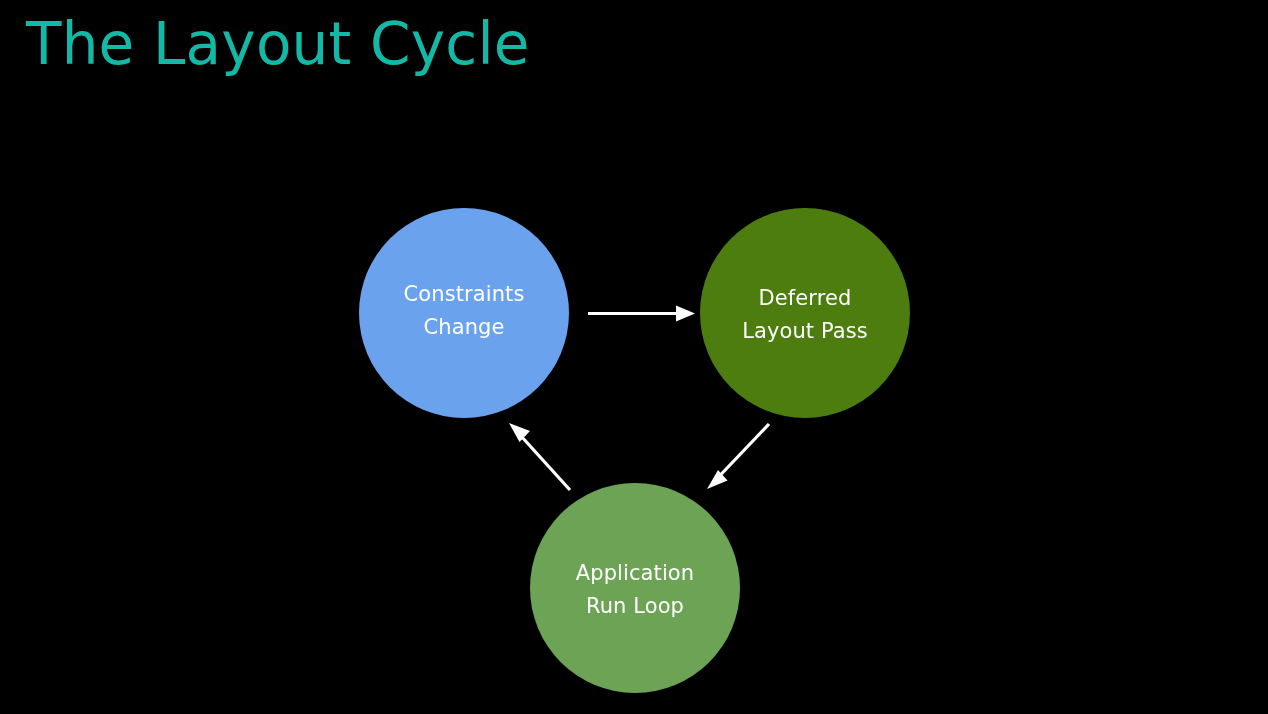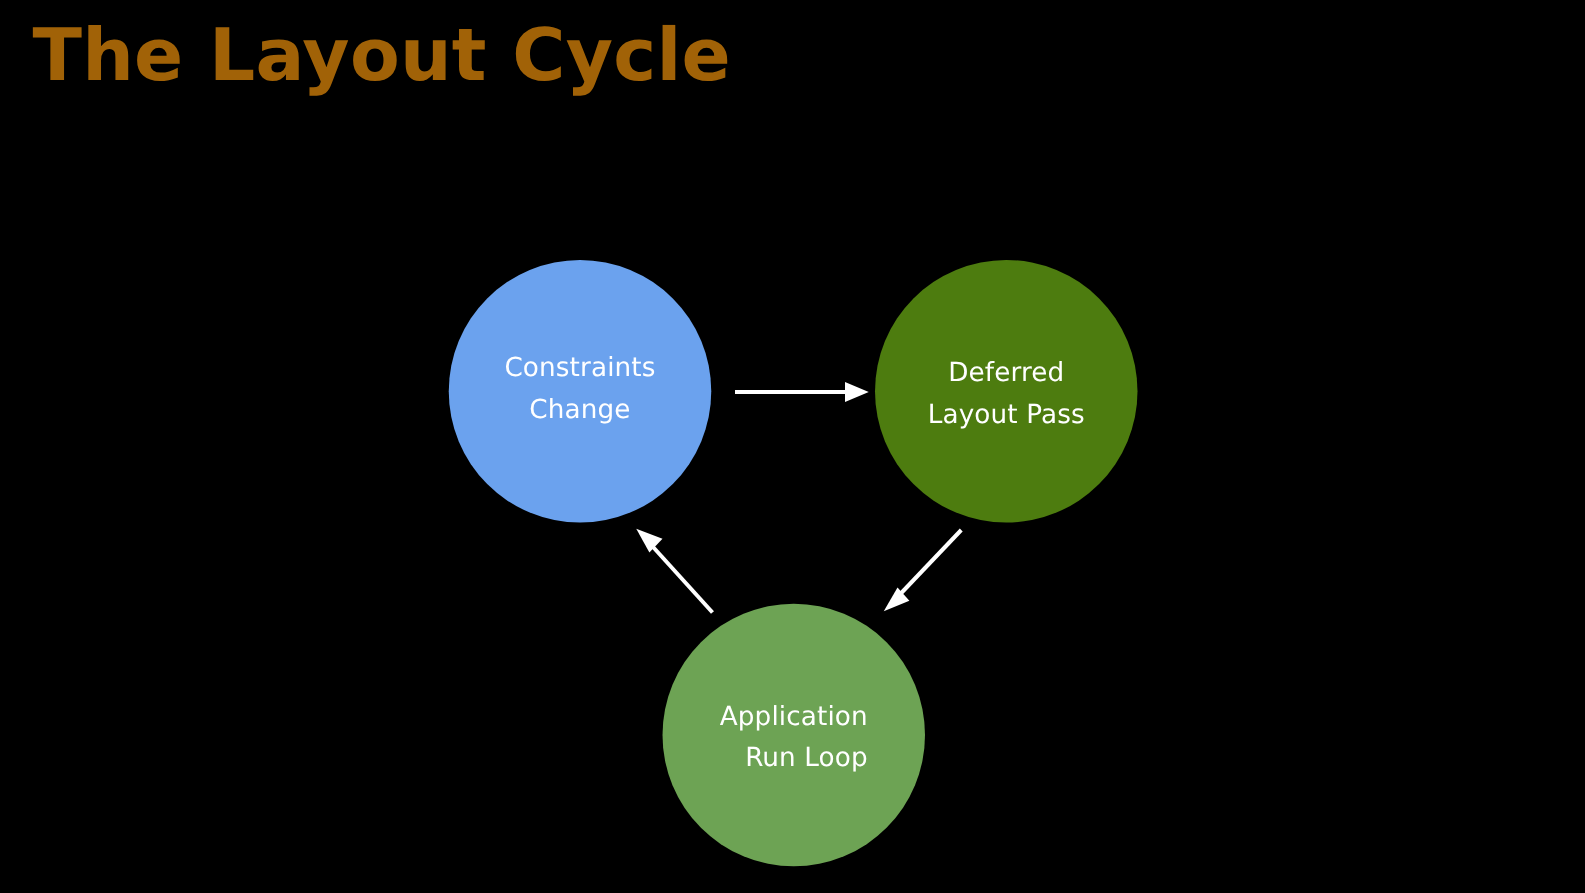--- a/index.html
+++ b/index.html
@@ -18,25 +18,25 @@
     position: relative;
     width: 1268px;
     height: 714px;
     background: #000000;
   }
   .slide-title {
     position: absolute;
     left: 26px;
     top: 8px;
     font-family: "DejaVu Sans", sans-serif;
-    font-weight: 700;
+    font-weight: 400;
     font-size: 58px;
     line-height: 72px;
     letter-spacing: 0.2px;
-    color: #a16207;
+    color: #14b8a6;
     white-space: nowrap;
   }
   .diagram {
     position: absolute;
     left: 0;
     top: 0;
     width: 1268px;
     height: 714px;
   }
   .node {
@@ -69,21 +69,20 @@
   #node-deferred-layout-pass {
     left: 700px;
     top: 208px;
   }
   #node-deferred-layout-pass .node-label {
     transform: translateY(2px);
   }
   #node-application-run-loop {
     left: 530px;
     top: 483px;
-    text-align: right;
   }
   #node-application-run-loop .node-label {
     transform: translateY(2px);
   }
   .arrow-layer {
     position: absolute;
     left: 0;
     top: 0;
     width: 1268px;
     height: 714px;

